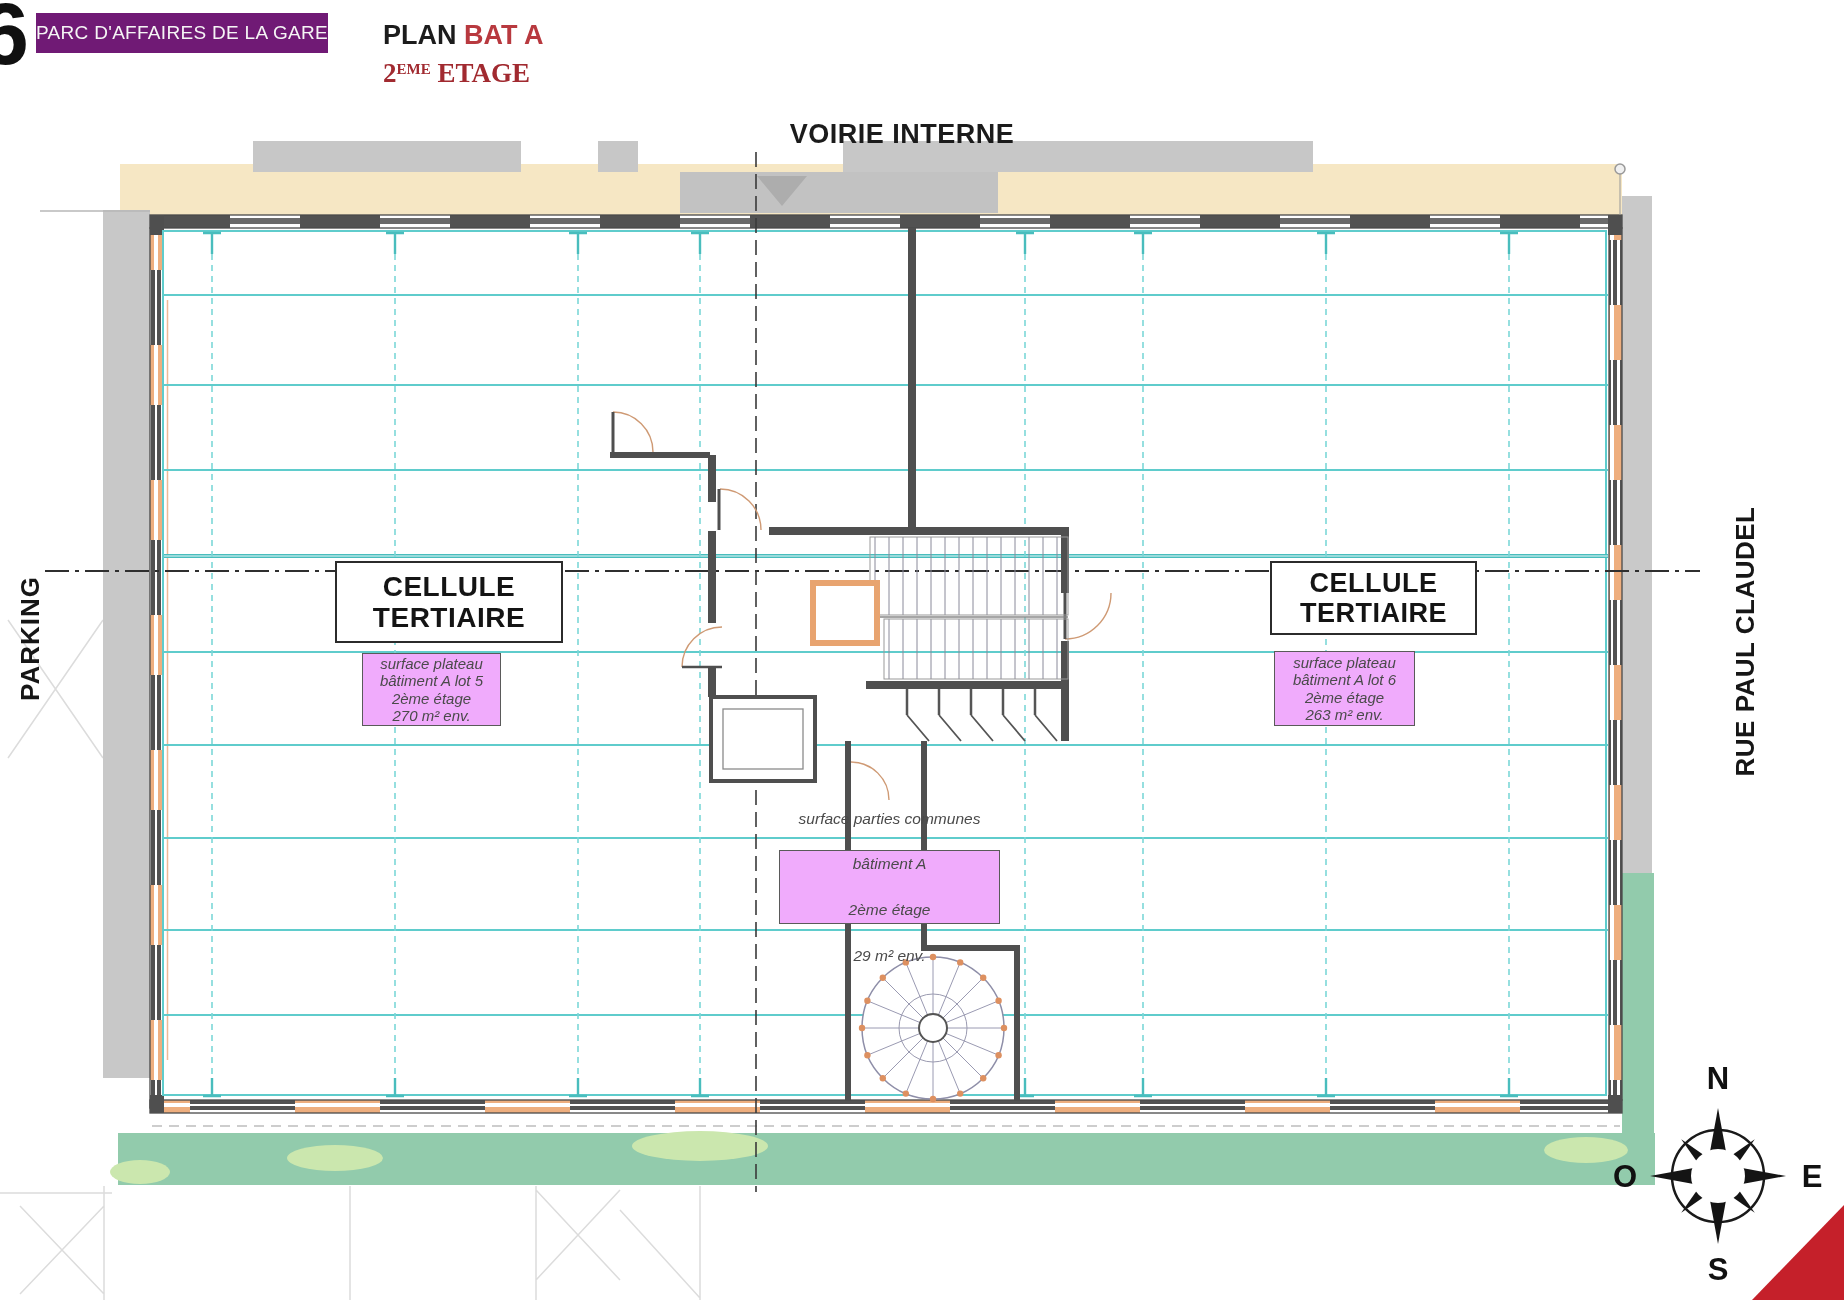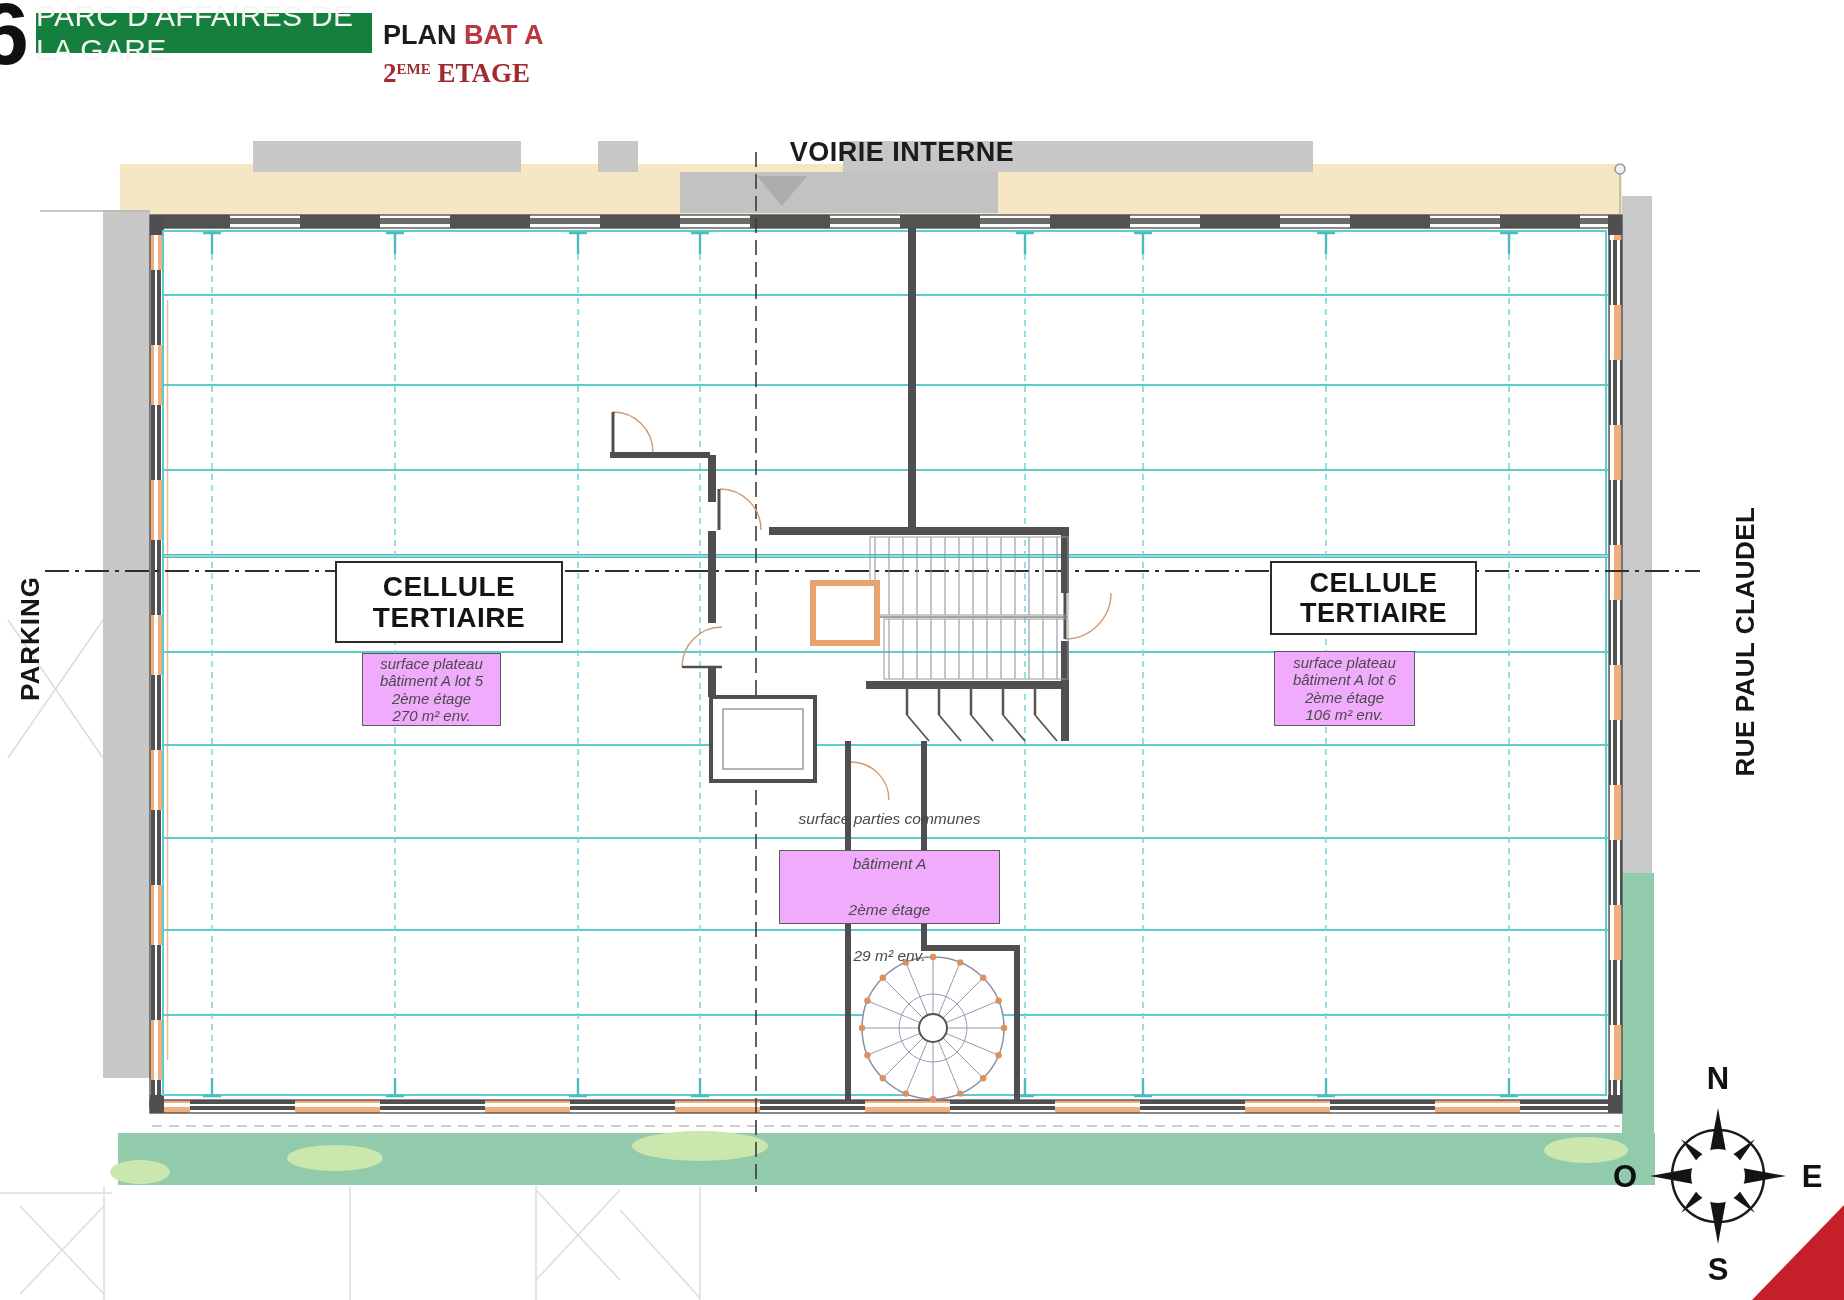--- a/index.html
+++ b/index.html
@@ -6,29 +6,29 @@
   body{
     width:1844px;height:1300px;position:relative;overflow:hidden;
     background:#ffffff;font-family:"Liberation Sans",sans-serif;
   }
   .abs{position:absolute;}
   
   #page-number{
     left:-20px;top:-10px;font-size:88px;font-weight:700;color:#101010;line-height:1;
   }
   #title-banner{
-    left:36px;top:13px;width:336px;height:40px;background:#15803d;color:#f5f5f5;
-    display:flex;align-items:center;justify-content:center;font-size:30px;letter-spacing:.3px;
+    left:36px;top:13px;width:292px;height:40px;background:#701a75;color:#f5f5f5;
+    display:flex;align-items:center;justify-content:center;font-size:19px;letter-spacing:.3px;
   }
   #plan-line{left:383px;top:20px;font-size:27px;font-weight:700;color:#1c1c1c;white-space:nowrap;}
   #plan-line .red{color:#b8393f;}
   #floor-line{left:383px;top:58px;font-size:27px;font-weight:700;color:#a12a30;white-space:nowrap;font-family:Liberation Serif, serif;}
   #floor-line sup{font-size:15px;vertical-align:8px;}
   
-  #voirie-label{left:740px;top:119px;width:324px;text-align:center;font-size:27px;font-weight:700;color:#1b1b1b;letter-spacing:.5px;margin-top:18px;}
+  #voirie-label{left:740px;top:119px;width:324px;text-align:center;font-size:27px;font-weight:700;color:#1b1b1b;letter-spacing:.5px;}
   .vlab{display:flex;align-items:center;justify-content:center;}
   #parking-label{left:6px;top:558px;width:48px;height:160px;}
   #parking-label span{transform:rotate(-90deg);white-space:nowrap;font-size:26px;font-weight:700;color:#161616;letter-spacing:1px;}
   #rue-label{left:1722px;top:480px;width:48px;height:322px;}
   #rue-label span{transform:rotate(-90deg);white-space:nowrap;font-size:26px;font-weight:700;color:#161616;letter-spacing:.5px;}
   
   .cellbox{
     background:#ffffff;border:2px solid #2b2b2b;display:flex;flex-direction:column;
     align-items:center;justify-content:center;text-align:center;color:#141414;
     font-weight:700;font-size:28px;line-height:1.12;letter-spacing:.5px;margin-left:17px;
@@ -265,20 +265,20 @@
 <div class="abs surfbox" id="surf-left">
   <div>surface plateau</div>
   <div>bâtiment A lot 5</div>
   <div>2ème étage</div>
   <div>270 m² env.</div>
 </div>
 <div class="abs surfbox" id="surf-right">
   <div>surface plateau</div>
   <div>bâtiment A lot 6</div>
   <div>2ème étage</div>
-  <div>106 m² env.</div>
+  <div>263 m² env.</div>
 </div>
 <div class="abs surfbox" id="surf-common">
   <div>surface parties communes</div>
   <div>bâtiment A</div>
   <div>2ème étage</div>
   <div>29 m² env.</div>
 </div>
 
 </body></html>

